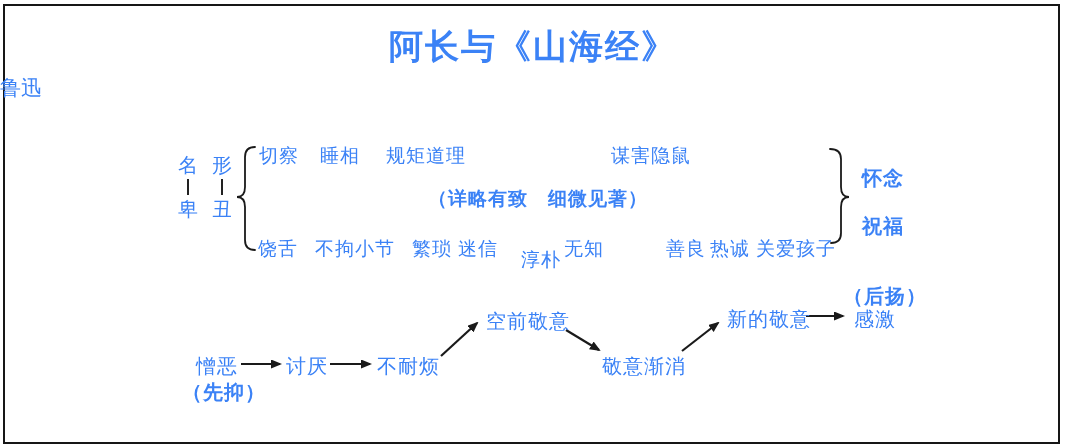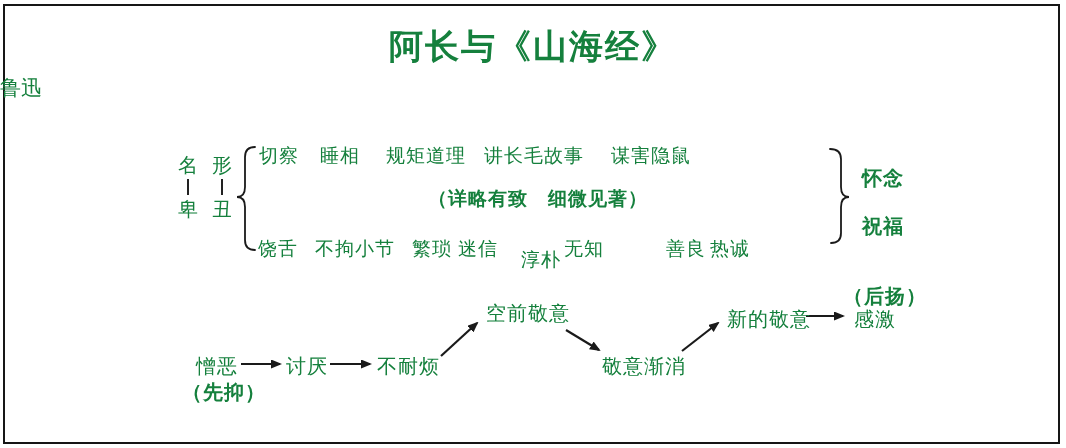--- a/index.html
+++ b/index.html
@@ -2,21 +2,21 @@
 <html><head>
 <meta charset="utf-8">
 <style>
   html,body{margin:0;padding:0;background:#f6f6f6;}
   .canvas{
     position:relative;
     width:1066px;height:448px;
     background:#ffffff;
     overflow:hidden;
     font-family:"Liberation Serif","DejaVu Serif",serif;
-    color:#15803d;
+    color:#3b82f6;
   }
   .frame{
     position:absolute;left:3px;top:4px;width:1053px;height:436px;
     border:2px solid #161616;
   }
   .abs{position:absolute;white-space:nowrap;}
   .title{
     left:0;right:0;top:24px;text-align:center;
     font-size:34px;font-weight:bold;letter-spacing:2px;
   }
@@ -73,39 +73,39 @@
   </div>
   <div class="abs vgroup" style="left:210px;top:155px;">
     <span>形</span>
     <span class="vbar"></span>
     <span>丑</span>
   </div>
 
   <span class="abs word" style="left:259px;top:143px;">切察</span>
   <span class="abs word" style="left:320px;top:143px;">睡相</span>
   <span class="abs word" style="left:386px;top:143px;">规矩道理</span>
-  <span class="abs word" style="left:484px;top:143px;">讲长毛故事</span>
   <span class="abs word" style="left:611px;top:143px;">谋害隐鼠</span>
 
   <span class="abs note" style="left:428px;top:186px;">（详略有致　细微见著）</span>
 
   <span class="abs word" style="left:258px;top:236px;">饶舌</span>
   <span class="abs word" style="left:315px;top:236px;">不拘小节</span>
   <span class="abs word" style="left:412px;top:236px;">繁琐</span>
   <span class="abs word" style="left:458px;top:236px;">迷信</span>
   <span class="abs word" style="left:521px;top:236px;margin-top:11px;">淳朴</span>
   <span class="abs word" style="left:564px;top:236px;">无知</span>
   <span class="abs word" style="left:666px;top:236px;">善良</span>
   <span class="abs word" style="left:710px;top:236px;">热诚</span>
+  <span class="abs word" style="left:756px;top:236px;">关爱孩子</span>
 
   <span class="abs flowword bold" style="left:862px;top:165px;">怀念</span>
   <span class="abs flowword bold" style="left:862px;top:213px;">祝福</span>
 
   <span class="abs flowword" style="left:196px;top:353px;text-align:right;">憎恶</span>
   <span class="abs note" style="left:182px;top:379px;font-size:20px;">（先抑）</span>
   <span class="abs flowword" style="left:286px;top:353px;">讨厌</span>
   <span class="abs flowword" style="left:377px;top:353px;">不耐烦</span>
-  <span class="abs flowword" style="left:486px;top:300px;">空前敬意</span>
+  <span class="abs flowword" style="left:486px;top:308px;">空前敬意</span>
   <span class="abs flowword" style="left:602px;top:353px;">敬意渐消</span>
   <span class="abs flowword" style="left:727px;top:306px;">新的敬意</span>
   <span class="abs flowword" style="left:854px;top:306px;">感激</span>
   <span class="abs note" style="left:843px;top:283px;font-size:20px;">（后扬）</span>
 </div>
 
 </body></html>

